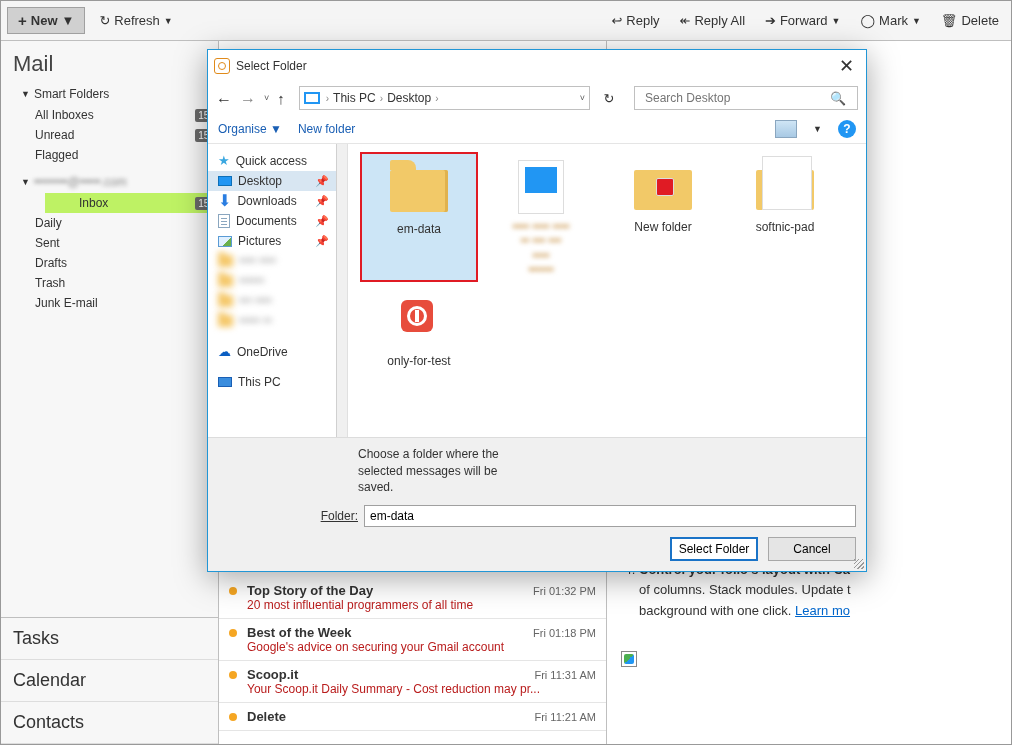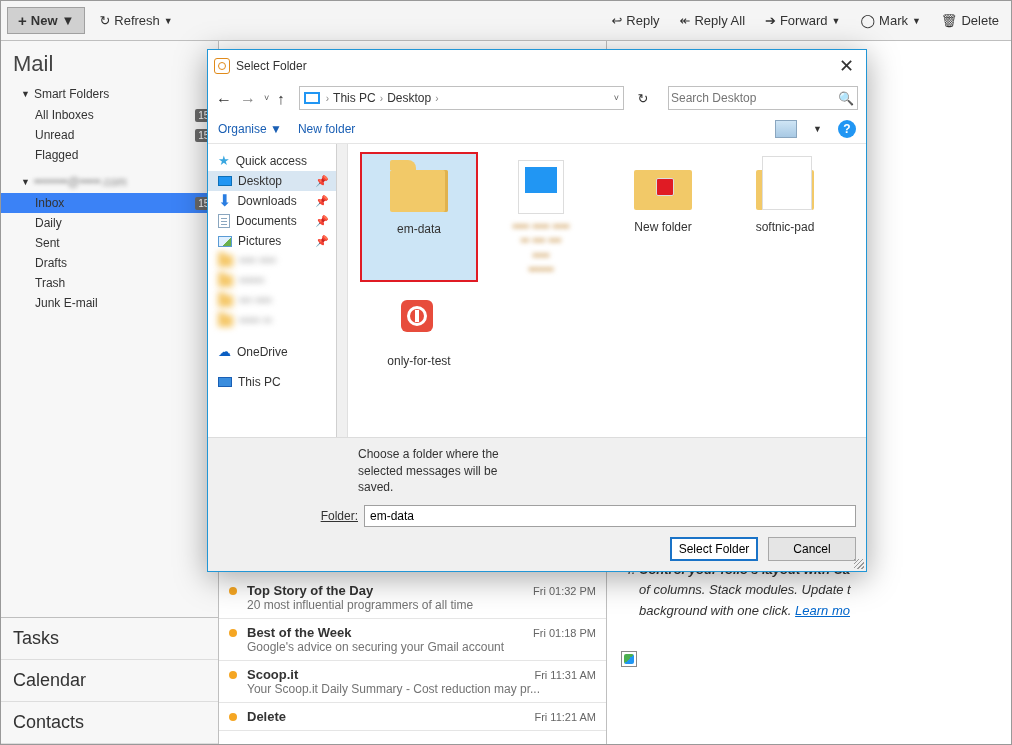--- a/index.html
+++ b/index.html
@@ -13,37 +13,37 @@
 .tb-item { display: flex; align-items: center; gap: 4px; cursor: pointer; padding: 4px 6px; }
 .tb-item .caret { font-size: 9px; }
 .tb-spacer { flex: 1; }
 
 .mail-body { display: flex; height: calc(100% - 40px); }
 .mail-side { width: 218px; border-right: 1px solid #bfbfbf; background: #f7f7f7; display: flex; flex-direction: column; }
 .mail-side h2 { font-size: 22px; font-weight: 400; padding: 10px 12px 6px; color: #444; }
 .tree { flex: 1; overflow: hidden; }
 .tree-head { padding: 4px 10px 4px 20px; display: flex; align-items: center; gap: 4px; font-size: 12px; cursor: pointer; }
 .tree-item { padding: 3px 6px 3px 34px; display: flex; align-items: center; font-size: 12px; cursor: pointer; position: relative; }
-.tree-item.sel { background: #3b82f6; }
+.tree-item.sel { background: #bef264; margin-left: 44px; }
 .badge { position: absolute; right: 0; background: #6a6a6a; color: #fff; font-size: 10px; padding: 1px 3px; border-radius: 2px 0 0 2px; }
 .bottom-tabs { border-top: 1px solid #bfbfbf; margin-top: auto;}
 .bottom-tabs div { padding: 10px 12px; font-size: 18px; font-weight: 300; border-bottom: 1px solid #ddd; cursor:pointer;}
 
 .mail-list { width: 388px; border-right: 1px solid #bfbfbf; background: #fff; overflow: hidden; }
 .ml-item { border-bottom: 1px solid #e5e5e5; padding: 6px 10px 6px 28px; position: relative; cursor: pointer;}
 .ml-item .dot { position: absolute; left: 10px; top: 10px; width: 8px; height: 8px; border-radius: 50%; background: #f5a623; }
 .ml-item .title { font-weight: 700; font-size: 13px; }
-.ml-item .preview { font-size: 12px; color: #737373; white-space: nowrap; overflow: hidden; text-overflow: ellipsis; }
+.ml-item .preview { font-size: 12px; color: #b91c1c; white-space: nowrap; overflow: hidden; text-overflow: ellipsis; }
 .ml-item .time { position: absolute; right: 10px; top: 8px; font-size: 11px; color: #666; }
 
 .mail-read { flex: 1; padding: 12px 8px 12px 14px; background: #fff; overflow: hidden; }
 .mail-read h3 { font-size: 18px; font-weight: 700; margin-bottom: 16px; }
 .mail-read .info { font-size: 12px; color: #555; line-height: 1.6; margin-bottom: 20px; }
 .mail-read ol { padding-left: 18px; font-size: 13px; line-height: 1.55; }
-.mail-read ol li { margin-bottom: 12px; font-style: italic; }
+.mail-read ol li { margin-bottom: 12px; }
 .mail-read a { color: #0066cc; }
 .brokenimg{display:inline-block;width:16px;height:16px;border:1px solid #888;position:relative;}
 .brokenimg::after{content:"";position:absolute;inset:2px;background:linear-gradient(135deg,#4caf50 50%,#2196f3 50%);border-radius:2px;}
 
 
 .overlay { position: absolute; left: 207px; top: 49px; width: 660px; height: 523px; background: #fff; border: 1px solid #2196d6; box-shadow: 0 6px 30px rgba(0,0,0,.35); display: flex; flex-direction: column; }
 .dlg-title { height: 32px; display: flex; align-items: center; padding: 0 6px; font-size: 12px; }
 .dlg-title .eicon { width:16px;height:16px;border:1px solid #e08a1a;border-radius:3px;margin-right:6px;position:relative;}
 .dlg-title .eicon::after{content:"";position:absolute;inset:3px;border:1px solid #e08a1a;border-radius:50%;}
 .dlg-title .close { margin-left: auto; font-size: 18px; cursor: pointer; padding: 0 6px; }
@@ -51,21 +51,21 @@
 .dlg-nav { height: 32px; display: flex; align-items: center; padding: 0 8px; gap: 8px; }
 .nav-arrow { color: #888; font-size: 16px; cursor: pointer; }
 .nav-arrow.en { color: #333; }
 .nav-caret { font-size: 9px; color: #555; }
 .nav-up { font-size: 15px; cursor: pointer; }
 .breadcrumb { flex: 1; border: 1px solid #c0c0c0; height: 24px; display: flex; align-items: center; padding: 0 4px; gap: 4px; font-size: 12px; margin-left:6px;}
 .bc-ic { width: 16px; height: 12px; background: #2196f3; margin-right: 2px; position: relative; }
 .bc-ic::before{content:"";position:absolute;inset:2px;background:#fff;}
 .bc-sep { color: #888; font-size: 10px; }
 .bc-ref { width: 22px; text-align: center; cursor: pointer; }
-.searchbox { width: 190px; height: 24px; border: 1px solid #c0c0c0; display: flex; align-items: center; padding: 0 2px; margin-left: 6px; }
+.searchbox { width: 224px; height: 24px; border: 1px solid #c0c0c0; display: flex; align-items: center; padding: 0 10px; margin-left: 6px; }
 .searchbox input { border: none; outline: none; flex: 1; font-size: 12px; color: #888; }
 .searchbox .mag { color: #555; font-size: 13px; }
 
 .dlg-toolbar { height: 30px; display: flex; align-items: center; padding: 0 10px; gap: 16px; border-bottom: 1px solid #e5e5e5; font-size: 12px; }
 .org { color: #1a5fb4; cursor: pointer; }
 .nf { color: #1a5fb4; cursor: pointer; }
 .dlg-toolbar .sp { flex: 1; }
 .viewbtn { width: 22px; height: 18px; border: 1px solid #8aa6bf; background: linear-gradient(#cfe5f5,#a8c9e4); cursor: pointer;}
 .helpbtn { width: 18px; height: 18px; border-radius: 50%; background: #2196f3; color: #fff; font-weight: 700; text-align: center; line-height: 18px; font-size: 12px; cursor: pointer; }
 

